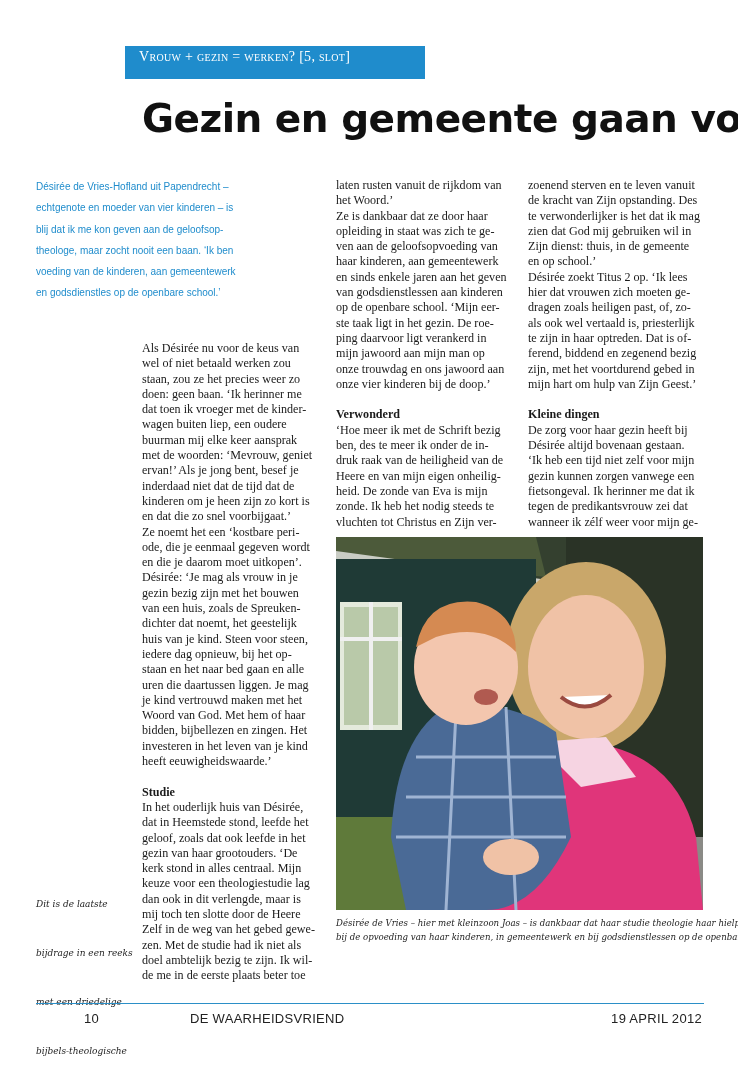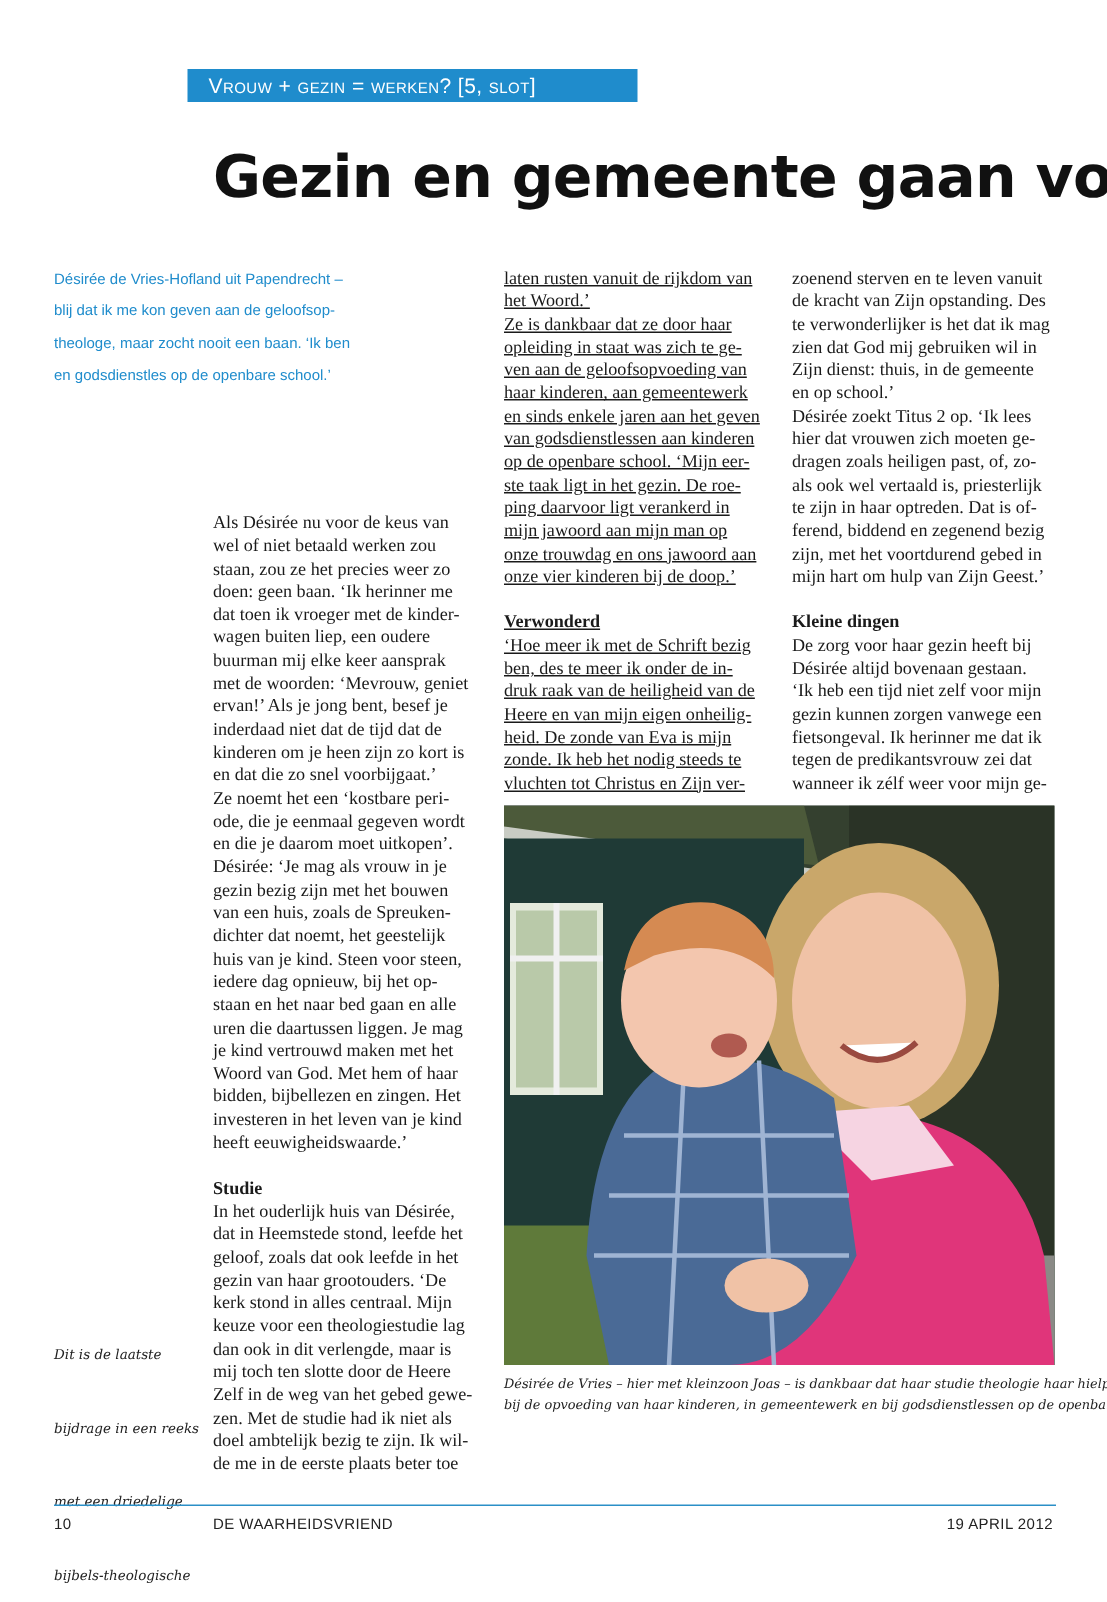--- a/index.html
+++ b/index.html
@@ -1,51 +1,53 @@
 <!DOCTYPE html>
 <html><head>
 <meta charset="utf-8">
 <style>
   html, body { margin: 0; padding: 0; background: #ffffff; }
   body { width: 738px; height: 1068px; position: relative; overflow: hidden; font-family: "Liberation Serif", serif; color: #1a1a1a; }
-  .kicker { position: absolute; left: 125px; top: 46px; width: 300px; height: 22px; background: #1f8ccc; color: #ffffff; font-family: Liberation Sans, sans-serif; font-size: 14px; line-height: 22px; padding-left: 14px; box-sizing: border-box; letter-spacing: 0.3px; font-variant: small-caps; }
+  .kicker { position: absolute; left: 125px; top: 46px; width: 300px; height: 33px; background: #1f8ccc; color: #ffffff; font-family: Liberation Serif, serif; font-size: 14px; line-height: 22px; padding-left: 14px; box-sizing: border-box; letter-spacing: 0.3px; font-variant: small-caps; }
   .title { position: absolute; left: 142px; top: 96px; font-family: "DejaVu Sans", sans-serif; font-weight: bold; font-size: 39px; color: #111; letter-spacing: -0.5px; white-space: nowrap; }
   .intro { position: absolute; left: 36px; top: 176px; width: 292px; font-family: "Liberation Sans", sans-serif; font-weight: normal; font-size: 10px; line-height: 21.3px; color: #1f8ccc; }
   .intro .line { display: block; white-space: nowrap; }
   .col { position: absolute; font-size: 12.1px; line-height: 15.3px; color: #1a1a1a; }
   .col .ln { display: block; white-space: nowrap; }
   .col .head { display: block; font-weight: bold; }
   .col .gap { display: block; height: 15.3px; }
   .col1 { left: 142px; top: 341px; width: 186px; }
-  .col2 { left: 336px; top: 178px; width: 184px; text-decoration: underline; }
+  .col2 { left: 336px; top: 178px; width: 184px; }
   .col3 { left: 528px; top: 178px; width: 184px; font-family: Liberation Serif, serif; }
   .sidenote { position: absolute; left: 36px; top: 862px; width: 90px; font-family: "DejaVu Serif", serif; font-style: italic; font-size: 9px; line-height: 13px; color: #222; }
   .sidenote .ln { display: block; white-space: nowrap; margin-top: 36px; }
   .photo { position: absolute; left: 336px; top: 537px; width: 367px; height: 373px; overflow: hidden; background: #2f3a2f; }
   .caption { position: absolute; left: 336px; top: 917px; width: 372px; font-family: "DejaVu Serif", serif; font-style: italic; font-size: 8.6px; line-height: 13.5px; color: #222; }
   .caption .ln { display: block; white-space: nowrap; }
   .rule { position: absolute; left: 36px; top: 1003px; width: 668px; height: 1px; background: #2b8fc7; }
-  .footer { position: absolute; top: 1011px; font-family: "Liberation Sans", sans-serif; font-size: 10px; color: #222; letter-spacing: 0.3px; }
+  .footer { position: absolute; top: 1011px; font-family: "Liberation Sans", sans-serif; font-size: 13px; color: #222; letter-spacing: 0.3px; margin-left: 48px; }
   .f-page { left: 36px; }
   .f-pub { left: 142px; }
   .f-date { right: 36px; }
 </style>
 </head>
 <body>
 
 <div class="kicker">
   <span>Vrouw + gezin = werken? [5, slot]</span>
 </div>
 
 <h1 class="title" style="margin:0;">Gezin en gemeente gaan voor</h1>
 
 <div class="intro">
   <span class="line">Désirée de Vries-Hofland uit Papendrecht –</span>
+  <span class="line">echtgenote en moeder van vier kinderen – is</span>
   <span class="line">blij dat ik me kon geven aan de geloofsop-</span>
   <span class="line">theologe, maar zocht nooit een baan. ‘Ik ben</span>
+  <span class="line">voeding van de kinderen, aan gemeentewerk</span>
   <span class="line">en godsdienstles op de openbare school.’</span>
 </div>
 
 <div class="col col1" id="col1">
     <span class="ln">Als Désirée nu voor de keus van</span>
     <span class="ln">wel of niet betaald werken zou</span>
     <span class="ln">staan, zou ze het precies weer zo</span>
     <span class="ln">doen: geen baan. ‘Ik herinner me</span>
     <span class="ln">dat toen ik vroeger met de kinder-</span>
     <span class="ln">wagen buiten liep, een oudere</span>

